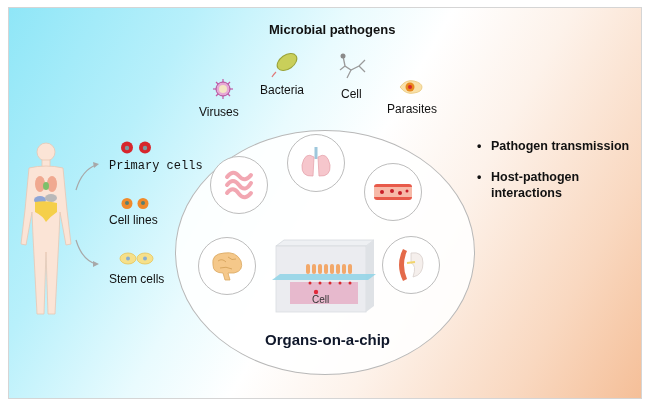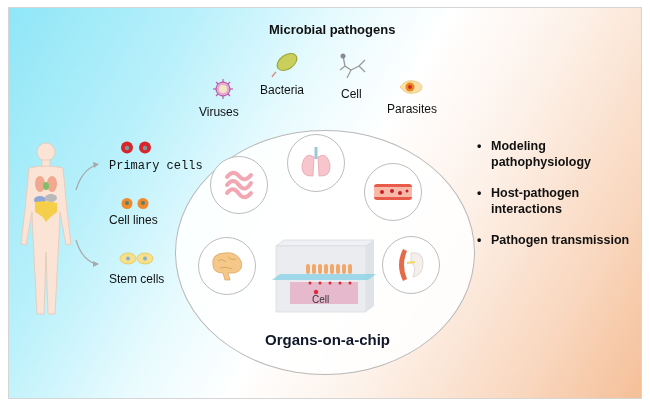--- a/index.html
+++ b/index.html
@@ -195,16 +195,15 @@
         <circle cx="82" cy="47" r="1.5"></circle>
       </g>
     <circle cx="48" cy="56" r="2.2" fill="#e0283a"></circle>
   </svg>
 </div>
 <div class="abs" style="left:312px; top:294px; font-size:10px; color:#333;">Cell</div>
 
 <div class="abs chip-title" style="left:265px; top:331px;">Organs-on-a-chip</div>
 
 <div class="bullets">
-  <div class="bullet" style="width:110px;">Modeling pathophysiology</div>
+  <div class="bullet">Pathogen transmission</div>
   <div class="bullet" style="width:110px;">Host-pathogen interactions</div>
-  <div class="bullet">Pathogen transmission</div>
 </div>
 
 </body></html>

